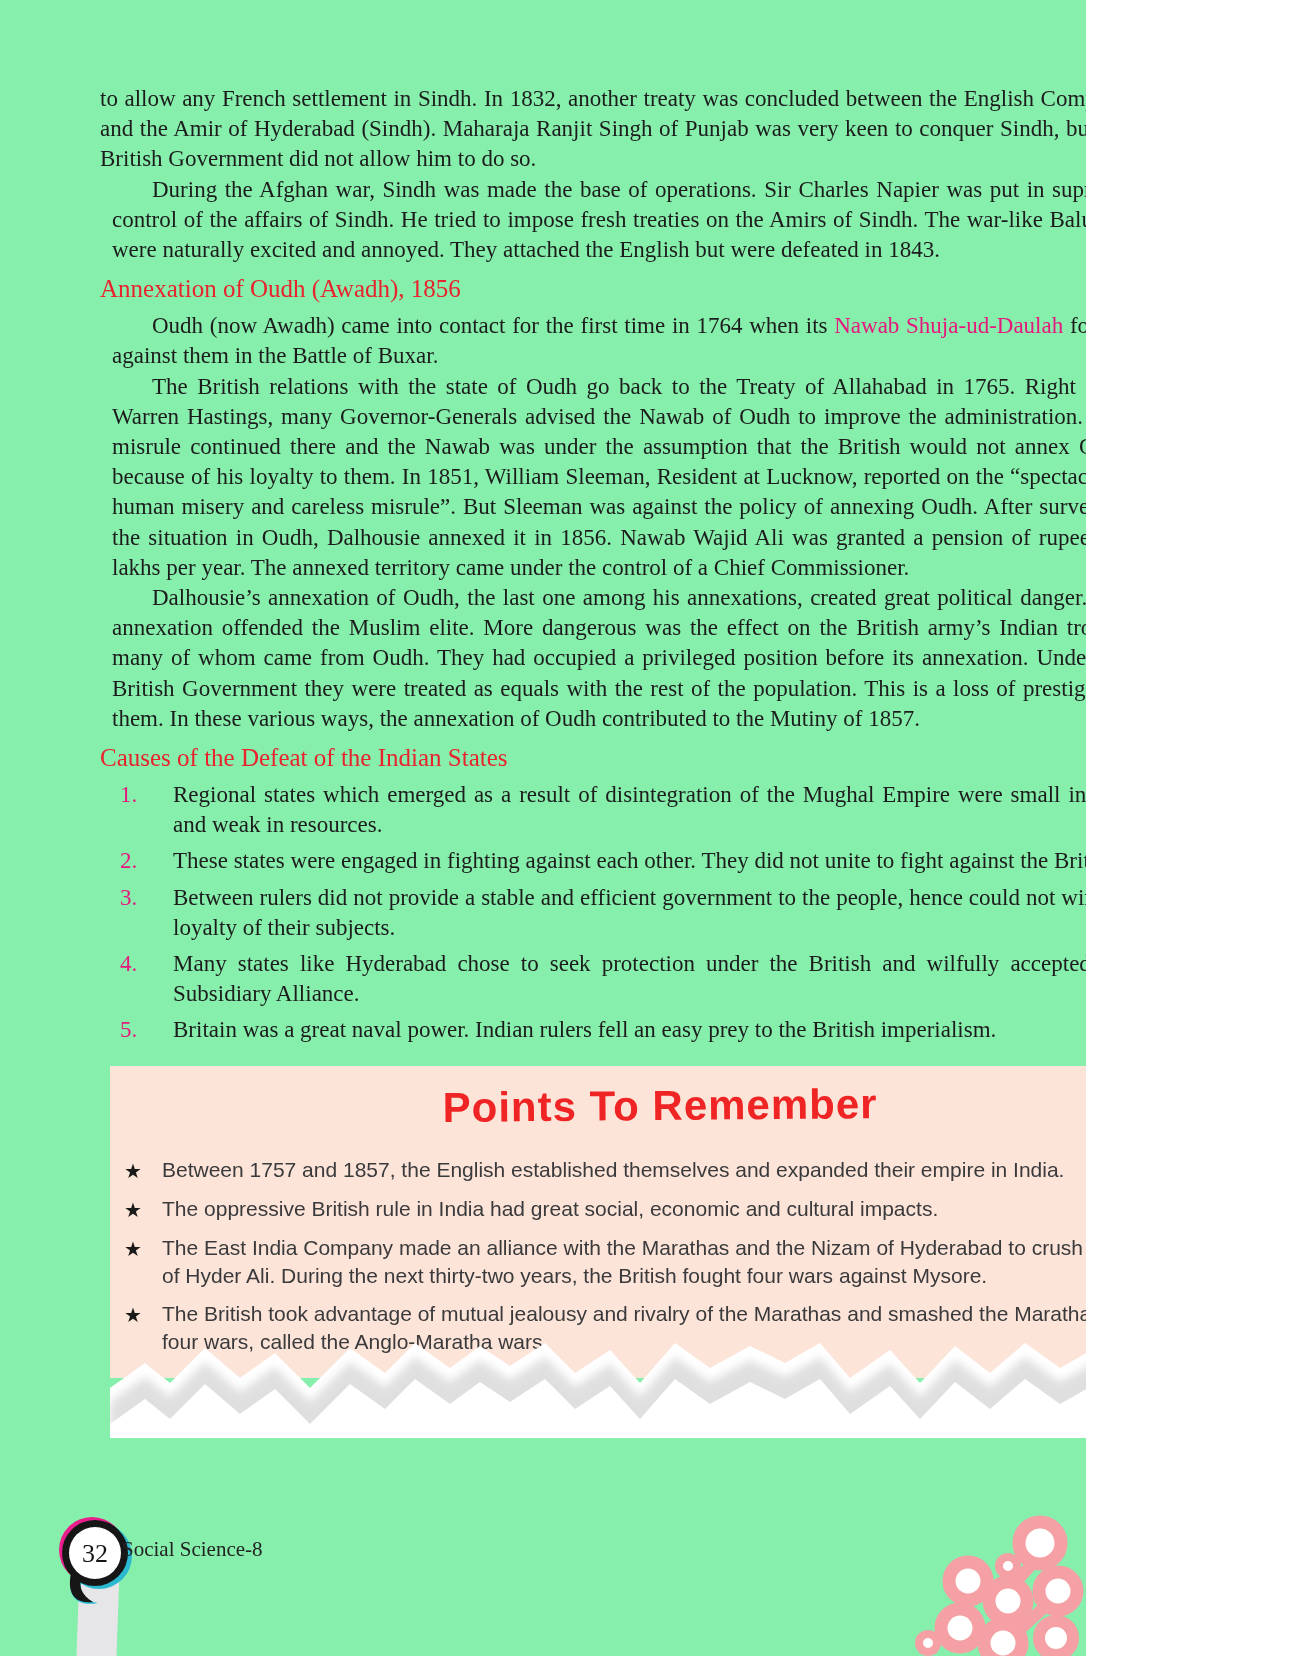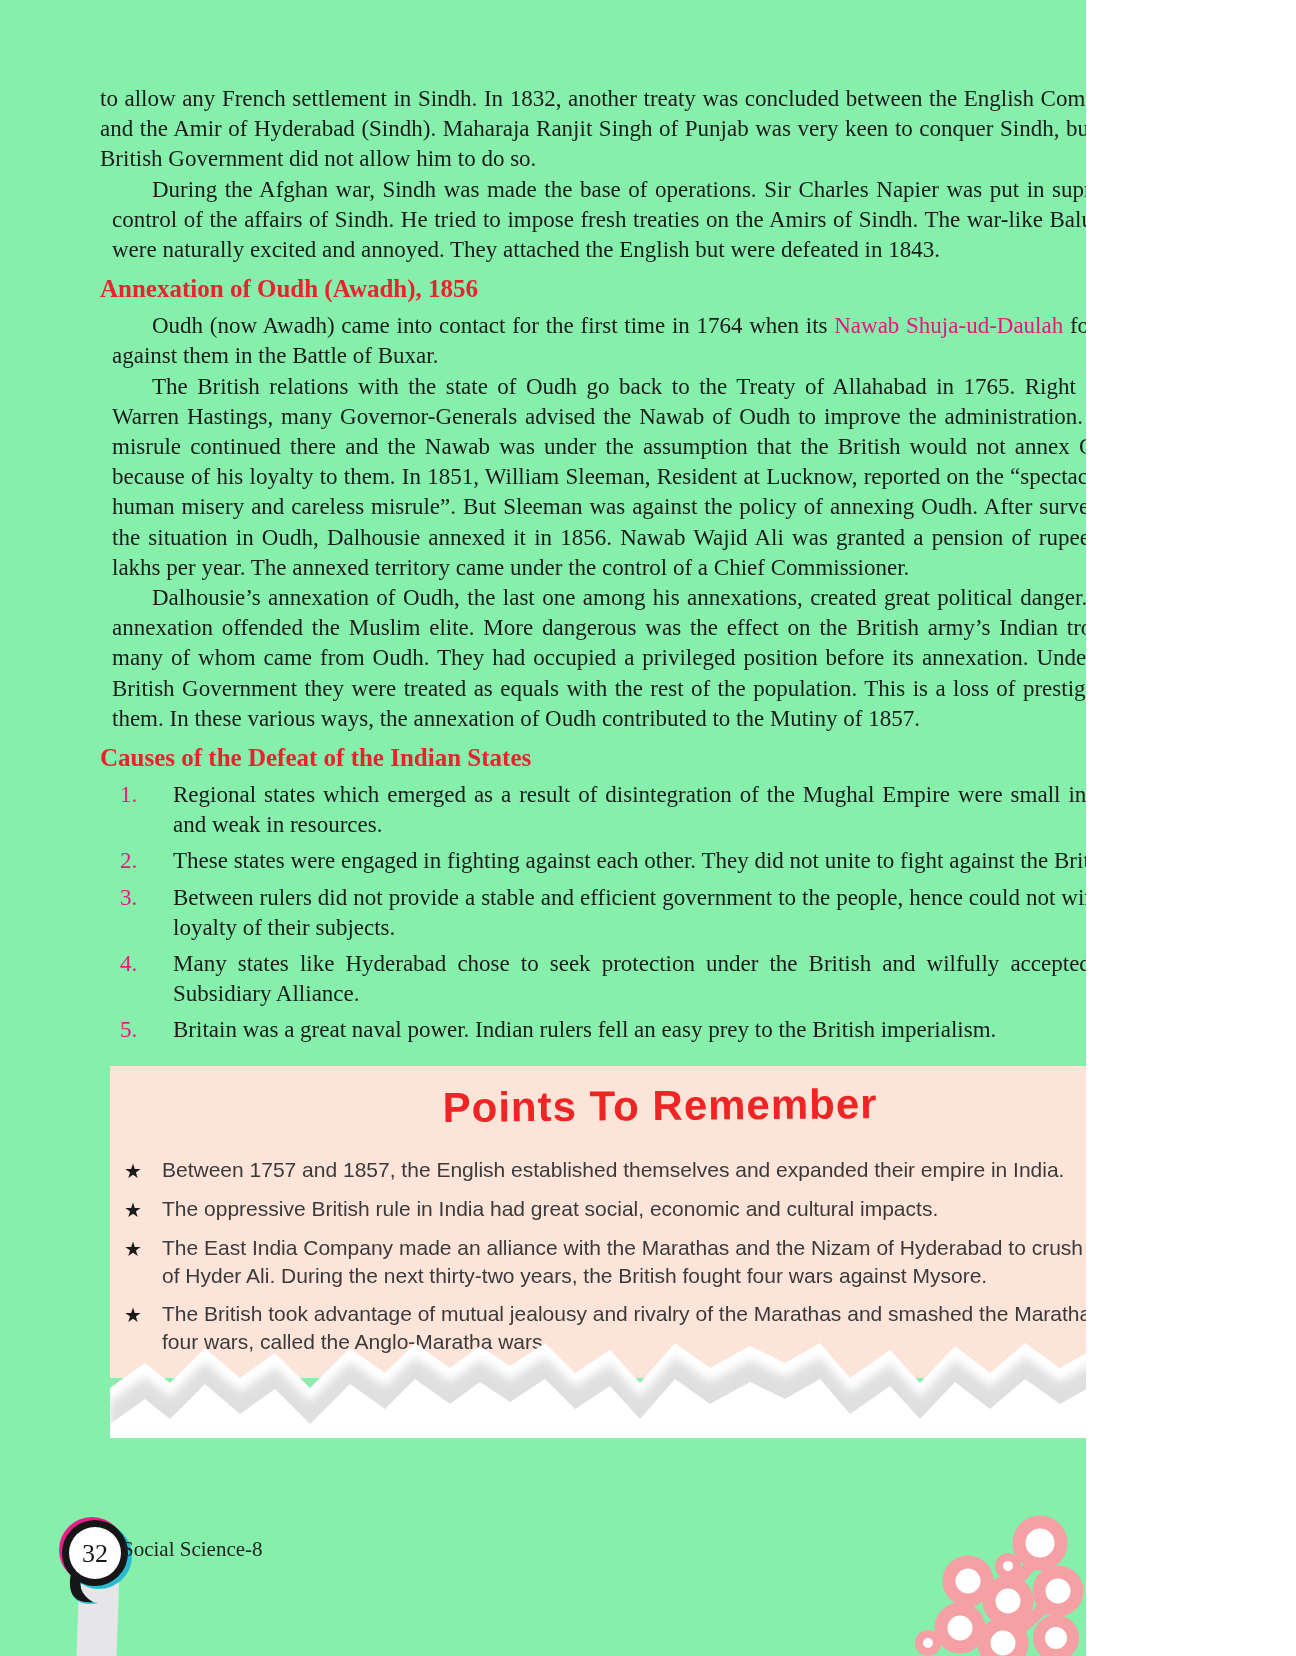--- a/index.html
+++ b/index.html
@@ -20,21 +20,21 @@
   .para {
     font-size:23px;
     line-height:30.2px;
     text-align:justify;
     color:#1c1c1c;
   }
   .para.indent { text-indent:40px;margin-left:12px; }
   .pink-link { color:#e6187e; }
   .section-heading {
     font-size:25px;
-    font-weight:bold;
+    font-weight:normal;
     color:#e8232d;
     line-height:32px;
     margin:8px 0 6px 0;
   }
   .cause {
     display:flex;
     margin-top:6px;
     font-size:23px;
     line-height:30.2px;
   }

